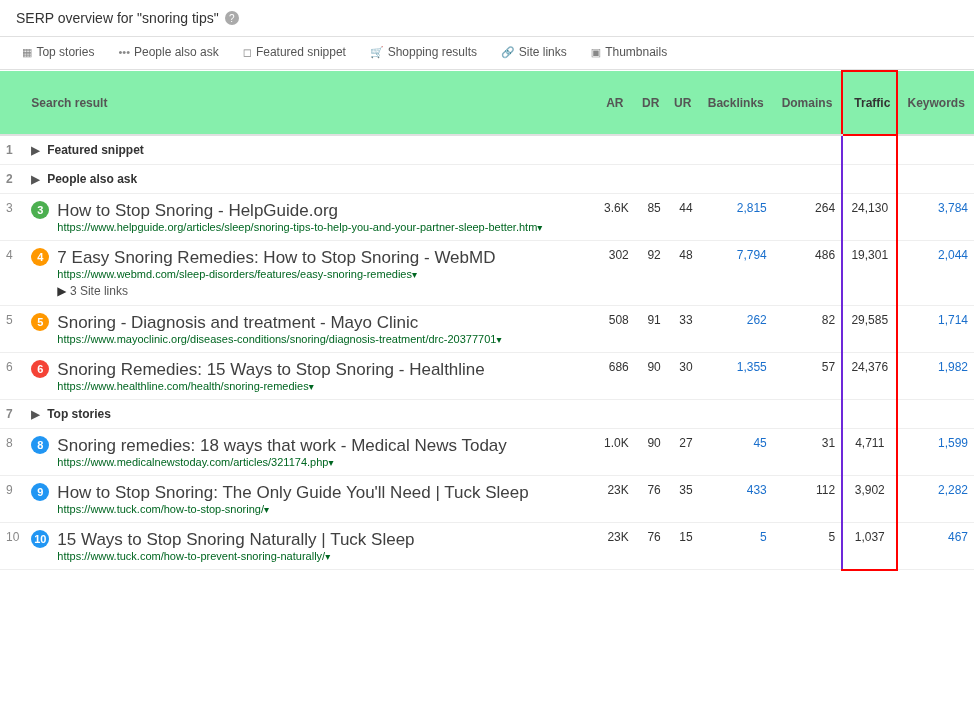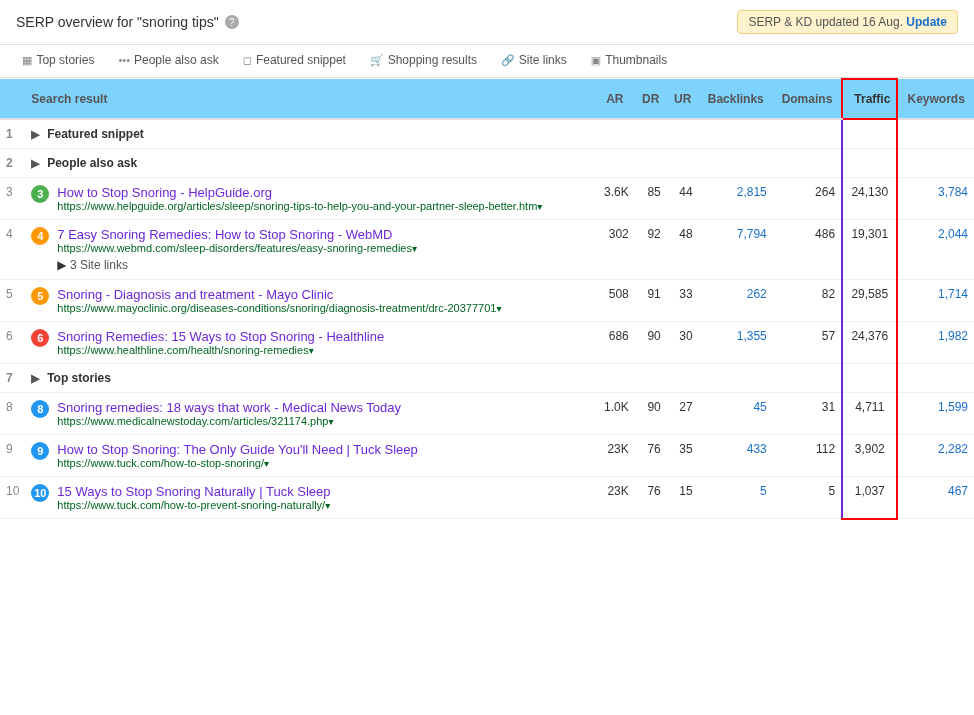--- a/index.html
+++ b/index.html
@@ -27,35 +27,35 @@
     .tab-item {
       display: flex; align-items: center; gap: 4px; padding: 8px 12px;
       font-size: 12px; color: #555; cursor: pointer; border-bottom: 2px solid transparent;
       white-space: nowrap;
     }
     .tab-icon { font-size: 11px; color: #888; }
 
     .table-container { width: 100%; overflow: hidden; }
     table { width: 100%; border-collapse: collapse; }
     thead th {
-      padding: 12px 6px; text-align: left; font-size: 12px; font-weight: bold;
-      color: #555; border-bottom: 2px solid #e0e0e0; background: #7dd3fc;
+      padding: 24px 6px; text-align: left; font-size: 12px; font-weight: bold;
+      color: #555; border-bottom: 2px solid #e0e0e0; background: #86efac;
       white-space: nowrap;
     }
     thead th.numeric { text-align: center; }
     thead th.traffic-col {
       text-align: right; border: 2px solid red; color: #333;
     }
     tbody tr { border-bottom: 1px solid #eee; }
     td { padding: 7px 6px; vertical-align: top; font-size: 12px; }
     td.numeric { text-align: right; }
     td.traffic-col { text-align: center; border-left: 2px solid #6d28d9; border-right: 2px solid red; }
 
     .row-num { color: #888; font-size: 12px; width: 20px; }
-    .result-title { color: #6d28d9; text-decoration: none; font-size: 13px; }
+    .result-title { color: #404040; text-decoration: none; font-size: 17px; }
     .result-url { color: #006621; font-size: 11px; }
     .result-url-line { display: flex; align-items: center; gap: 0; }
     .dropdown-arrow { color: #006621; font-size: 10px; }
 
     .section-header td { font-weight: bold; color: #333; }
     .section-header .expand-arrow { color: #555; margin-right: 4px; font-size: 11px; }
 
     .badge-num {
       display: inline-flex; align-items: center; justify-content: center;
       width: 18px; height: 18px; border-radius: 50%; color: #fff;
@@ -80,24 +80,20 @@
       border-bottom: 2px solid red;
     }
   </style>
 </head>
 <body>
 
 <div class="header-bar">
   <div class="header-title">
     <span>SERP overview for "snoring tips"</span>
     <span class="info-icon">?</span>
-  </div>
-  <div class="header-badge">
-    <span>SERP &amp; KD updated 16 Aug.</span>
-    <a href="#">Update</a>
   </div>
 </div>
 
 <div class="tab-bar">
   <div class="tab-item">
     <span class="tab-icon">▦</span>
     <span>Top stories</span>
   </div>
   <div class="tab-item">
     <span class="tab-icon">•••</span>

